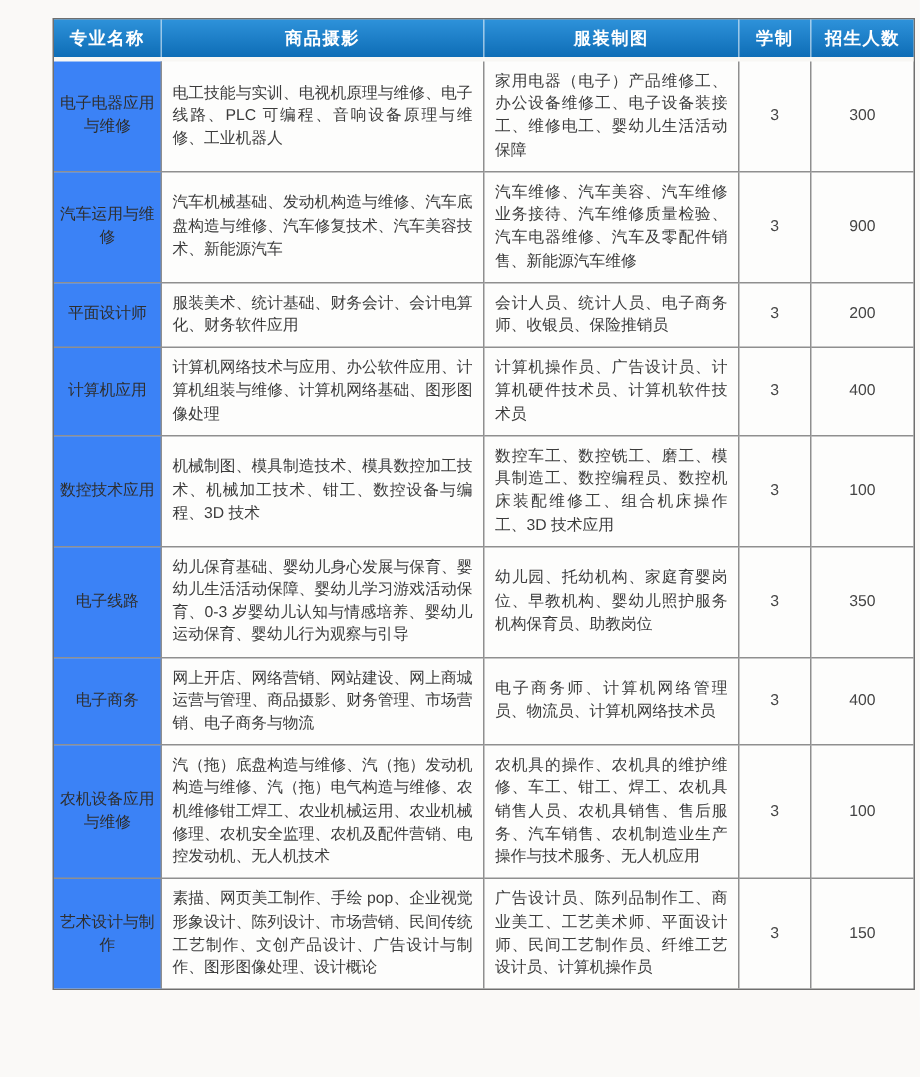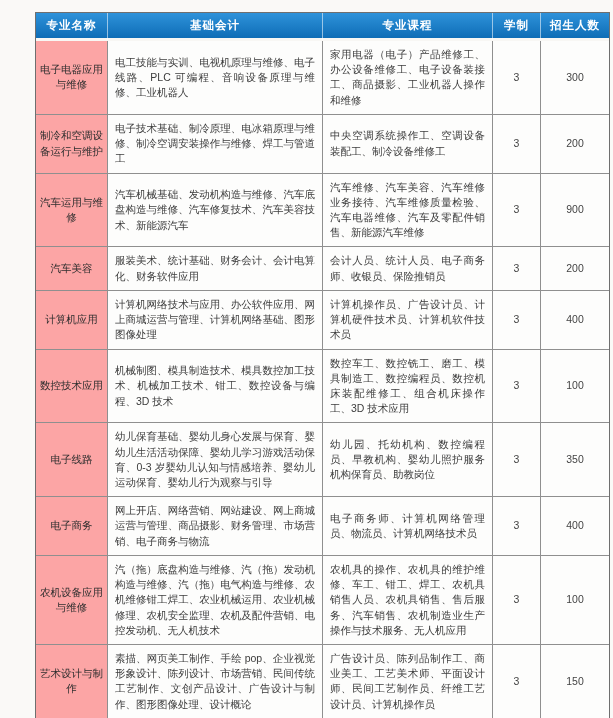--- a/index.html
+++ b/index.html
@@ -54,21 +54,21 @@
     padding: 6px 7px;
     border-right: 1px solid #8f8f8f;
     border-bottom: 1px solid #8f8f8f;
     vertical-align: middle;
     text-align: justify;
   }
   td:last-child { border-right: none; }
   tr:last-child td { border-bottom: none; }
 
   td.major {
-    background: #fca5a5;
+    background: #3b82f6;
     text-align: center;
     padding: 4px 3px;
     color: #2e2e2e;
   }
   td.years, td.enrollment {
     text-align: center;
     color: #444444;
   }
 </style>
 </head>
@@ -81,80 +81,73 @@
       <colgroup>
         <col class="c-major">
         <col class="c-courses">
         <col class="c-jobs">
         <col class="c-years">
         <col class="c-enroll">
       </colgroup>
       <thead>
         <tr>
           <th>专业名称</th>
-          <th>基础会计</th>
-          <th>专业课程</th>
+          <th>商品摄影</th>
+          <th>服装制图</th>
           <th>学制</th>
           <th>招生人数</th>
         </tr>
       </thead>
       <tbody>
   <tr>
     <td class="major">电子电器应用与维修</td>
     <td class="courses">电工技能与实训、电视机原理与维修、电子线路、PLC 可编程、音响设备原理与维修、工业机器人</td>
-    <td class="jobs">家用电器（电子）产品维修工、办公设备维修工、电子设备装接工、商品摄影、工业机器人操作和维修</td>
+    <td class="jobs">家用电器（电子）产品维修工、办公设备维修工、电子设备装接工、维修电工、婴幼儿生活活动保障</td>
     <td class="years">3</td>
     <td class="enrollment">300</td>
   </tr>
 
-  <tr>
-    <td class="major">制冷和空调设备运行与维护</td>
-    <td class="courses">电子技术基础、制冷原理、电冰箱原理与维修、制冷空调安装操作与维修、焊工与管道工</td>
-    <td class="jobs">中央空调系统操作工、空调设备装配工、制冷设备维修工</td>
-    <td class="years">3</td>
-    <td class="enrollment">200</td>
-  </tr>
 
   <tr>
     <td class="major">汽车运用与维修</td>
     <td class="courses">汽车机械基础、发动机构造与维修、汽车底盘构造与维修、汽车修复技术、汽车美容技术、新能源汽车</td>
     <td class="jobs">汽车维修、汽车美容、汽车维修业务接待、汽车维修质量检验、汽车电器维修、汽车及零配件销售、新能源汽车维修</td>
     <td class="years">3</td>
     <td class="enrollment">900</td>
   </tr>
 
 
   <tr>
-    <td class="major">汽车美容</td>
+    <td class="major">平面设计师</td>
     <td class="courses">服装美术、统计基础、财务会计、会计电算化、财务软件应用</td>
     <td class="jobs">会计人员、统计人员、电子商务师、收银员、保险推销员</td>
     <td class="years">3</td>
     <td class="enrollment">200</td>
   </tr>
 
   <tr>
     <td class="major">计算机应用</td>
-    <td class="courses">计算机网络技术与应用、办公软件应用、网上商城运营与管理、计算机网络基础、图形图像处理</td>
+    <td class="courses">计算机网络技术与应用、办公软件应用、计算机组装与维修、计算机网络基础、图形图像处理</td>
     <td class="jobs">计算机操作员、广告设计员、计算机硬件技术员、计算机软件技术员</td>
     <td class="years">3</td>
     <td class="enrollment">400</td>
   </tr>
 
   <tr>
     <td class="major">数控技术应用</td>
     <td class="courses">机械制图、模具制造技术、模具数控加工技术、机械加工技术、钳工、数控设备与编程、3D 技术</td>
     <td class="jobs">数控车工、数控铣工、磨工、模具制造工、数控编程员、数控机床装配维修工、组合机床操作工、3D 技术应用</td>
     <td class="years">3</td>
     <td class="enrollment">100</td>
   </tr>
 
   <tr>
     <td class="major">电子线路</td>
     <td class="courses">幼儿保育基础、婴幼儿身心发展与保育、婴幼儿生活活动保障、婴幼儿学习游戏活动保育、0-3 岁婴幼儿认知与情感培养、婴幼儿运动保育、婴幼儿行为观察与引导</td>
-    <td class="jobs">幼儿园、托幼机构、数控编程员、早教机构、婴幼儿照护服务机构保育员、助教岗位</td>
+    <td class="jobs">幼儿园、托幼机构、家庭育婴岗位、早教机构、婴幼儿照护服务机构保育员、助教岗位</td>
     <td class="years">3</td>
     <td class="enrollment">350</td>
   </tr>
 
   <tr>
     <td class="major">电子商务</td>
     <td class="courses">网上开店、网络营销、网站建设、网上商城运营与管理、商品摄影、财务管理、市场营销、电子商务与物流</td>
     <td class="jobs">电子商务师、计算机网络管理员、物流员、计算机网络技术员</td>
     <td class="years">3</td>
     <td class="enrollment">400</td>

